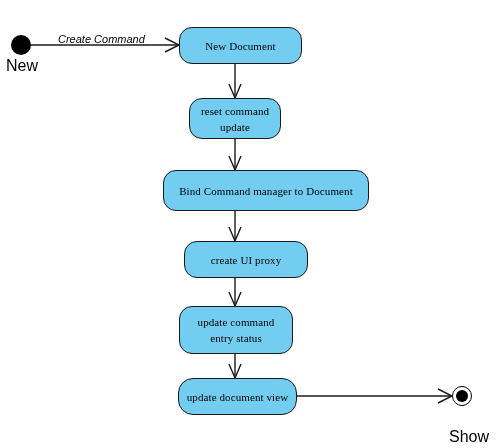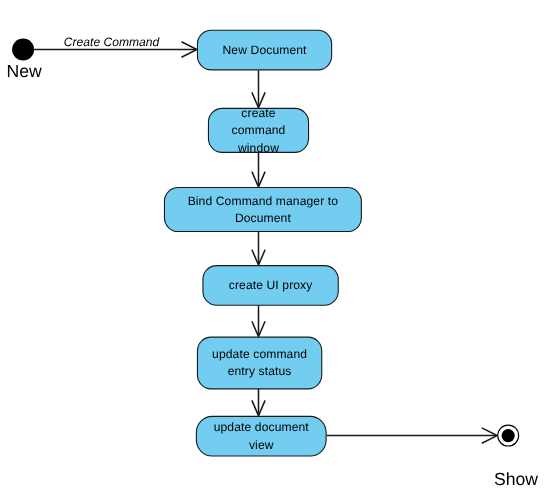--- a/index.html
+++ b/index.html
@@ -33,20 +33,21 @@
     border: 1.4px solid #1a1a1a;
     border-radius: 13px;
     display: flex;
     align-items: center;
     text-align: center;
     color: #000000;
     font-size: 11px;
     line-height: 16px;
     letter-spacing: 0.1px;
     padding: 1px 6px;
+    font-family: Liberation Serif, serif;
   }
   .activity-node .node-label {
     display: block;
     width: 100%;
   }
   .endpoint-label {
     position: absolute;
     font-size: 16px;
     color: #000000;
     white-space: nowrap;
@@ -125,24 +126,24 @@
   <div class="init-node" style="left:11px; top:35px; width:20px; height:20px;"></div>
   <div class="endpoint-label" style="left:6px; top:57px;">New</div>
 
   <div class="edge-label" style="left:58px; top:33px;font-style:italic;">Create Command</div>
 
   <div class="activity-node" style="left:179px; top:27px; width:123px; height:37px;">
     <span class="node-label">New Document</span>
   </div>
 
   <div class="activity-node" style="left:189px; top:98px; width:92px; height:41px;">
-    <span class="node-label">create command window</span>
+    <span class="node-label">reset command update</span>
   </div>
 
-  <div class="activity-node" style="left:149px; top:170px; width:180px; height:41px;">
+  <div class="activity-node" style="left:163px; top:170px; width:206px; height:41px;">
     <span class="node-label">Bind Command manager to Document</span>
   </div>
 
   <div class="activity-node" style="left:184px; top:241px; width:124px; height:37px;">
     <span class="node-label">create UI proxy</span>
   </div>
 
   <div class="activity-node" style="left:179px; top:306px; width:114px; height:48px;">
     <span class="node-label">update command entry status</span>
   </div>

